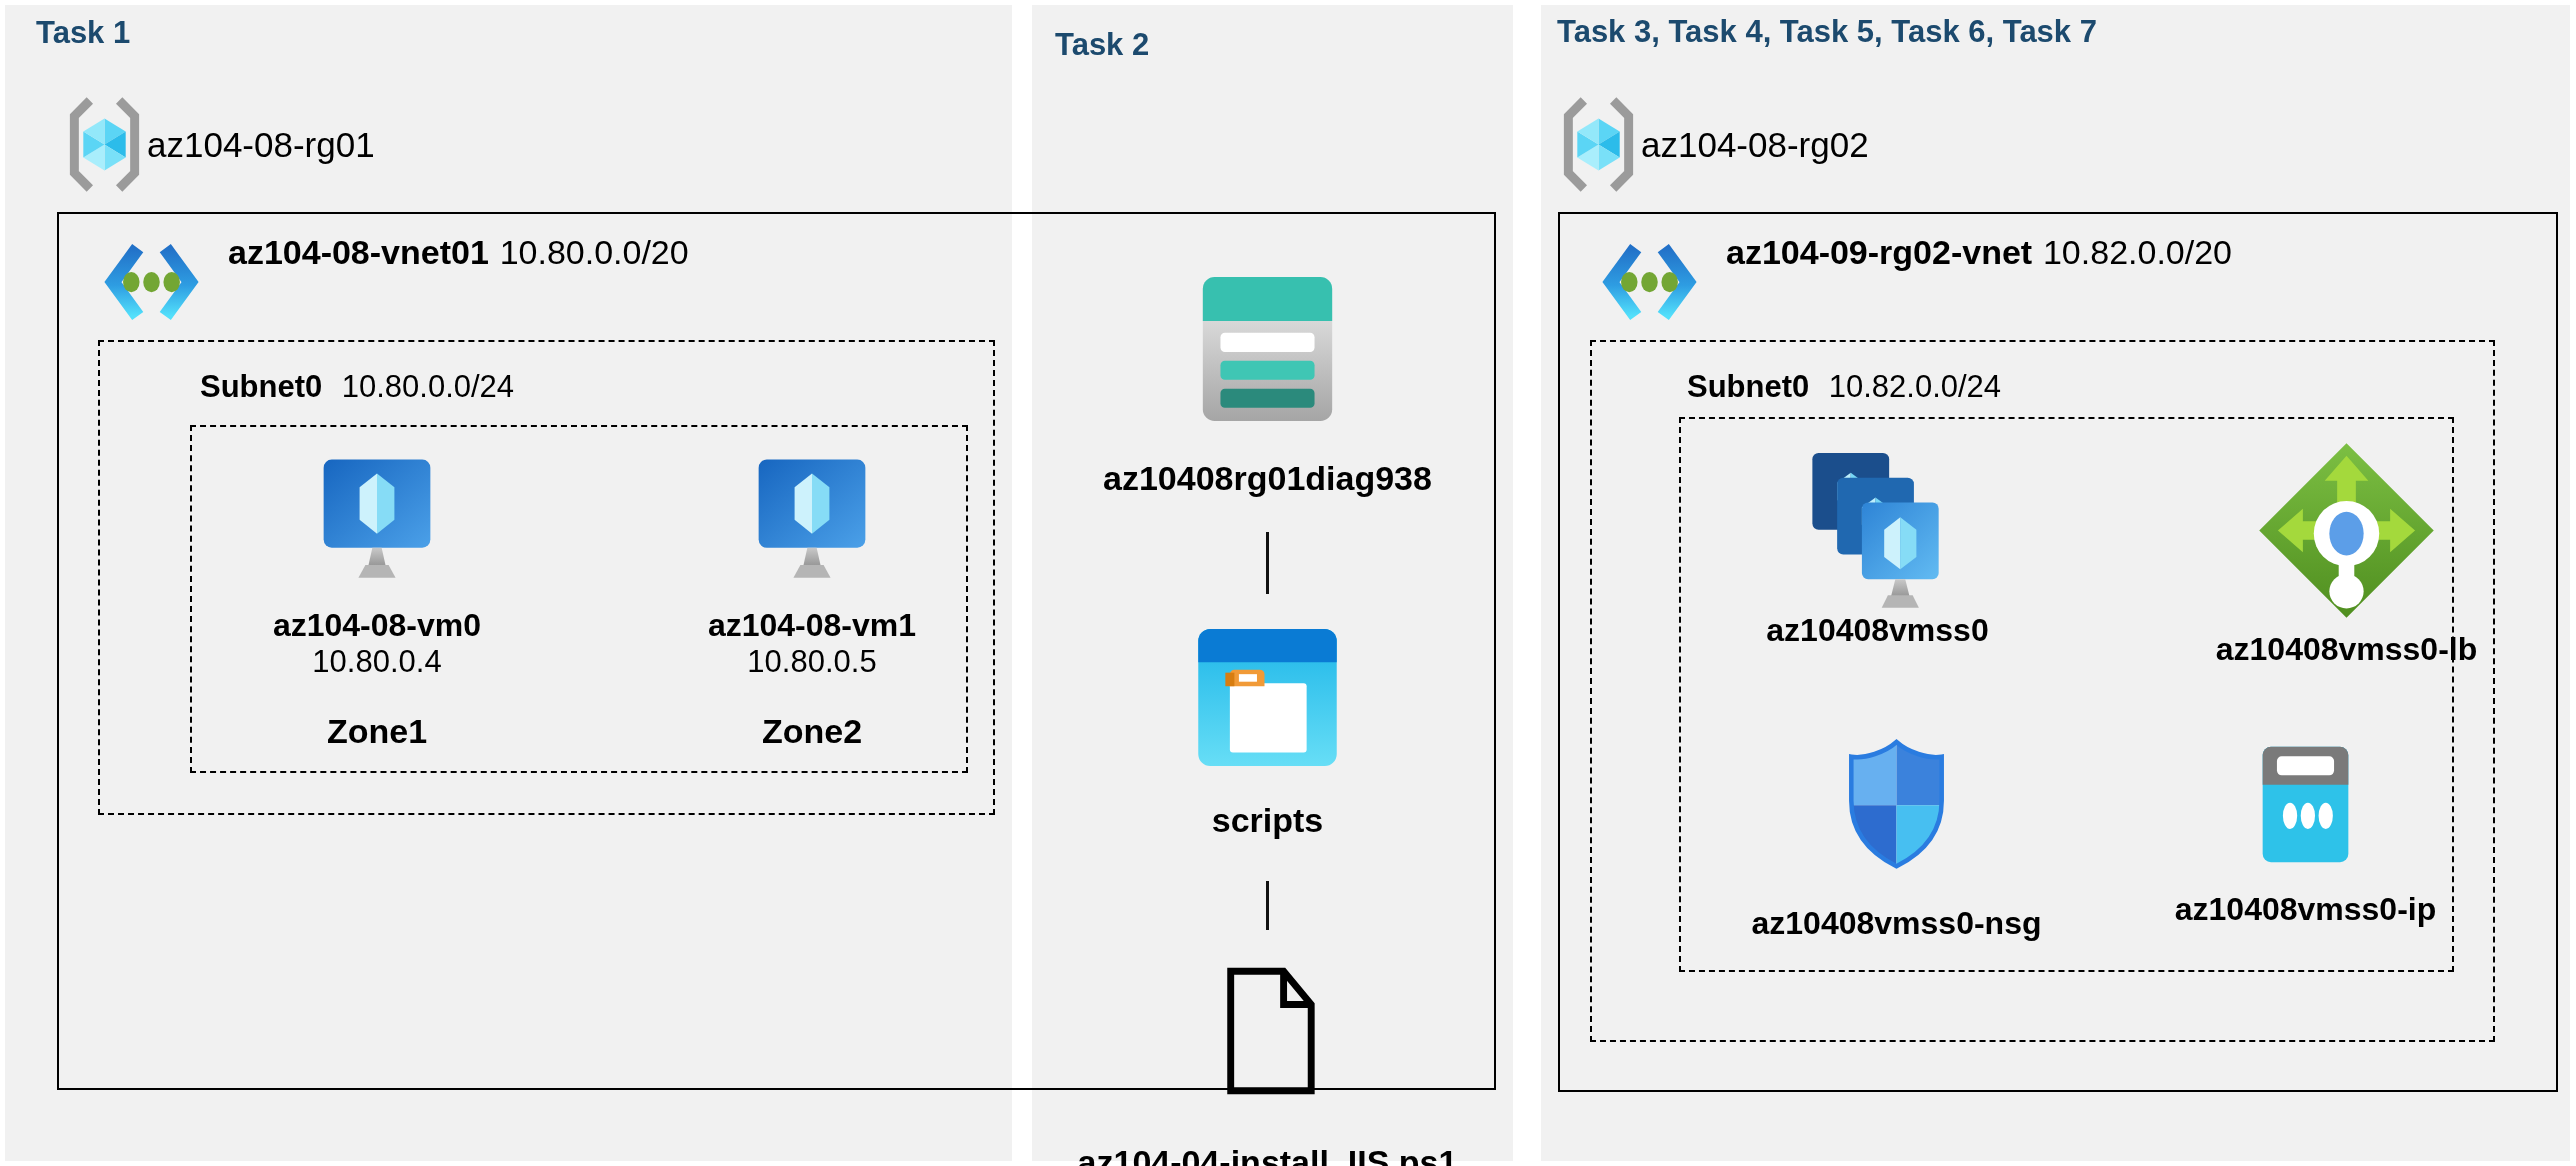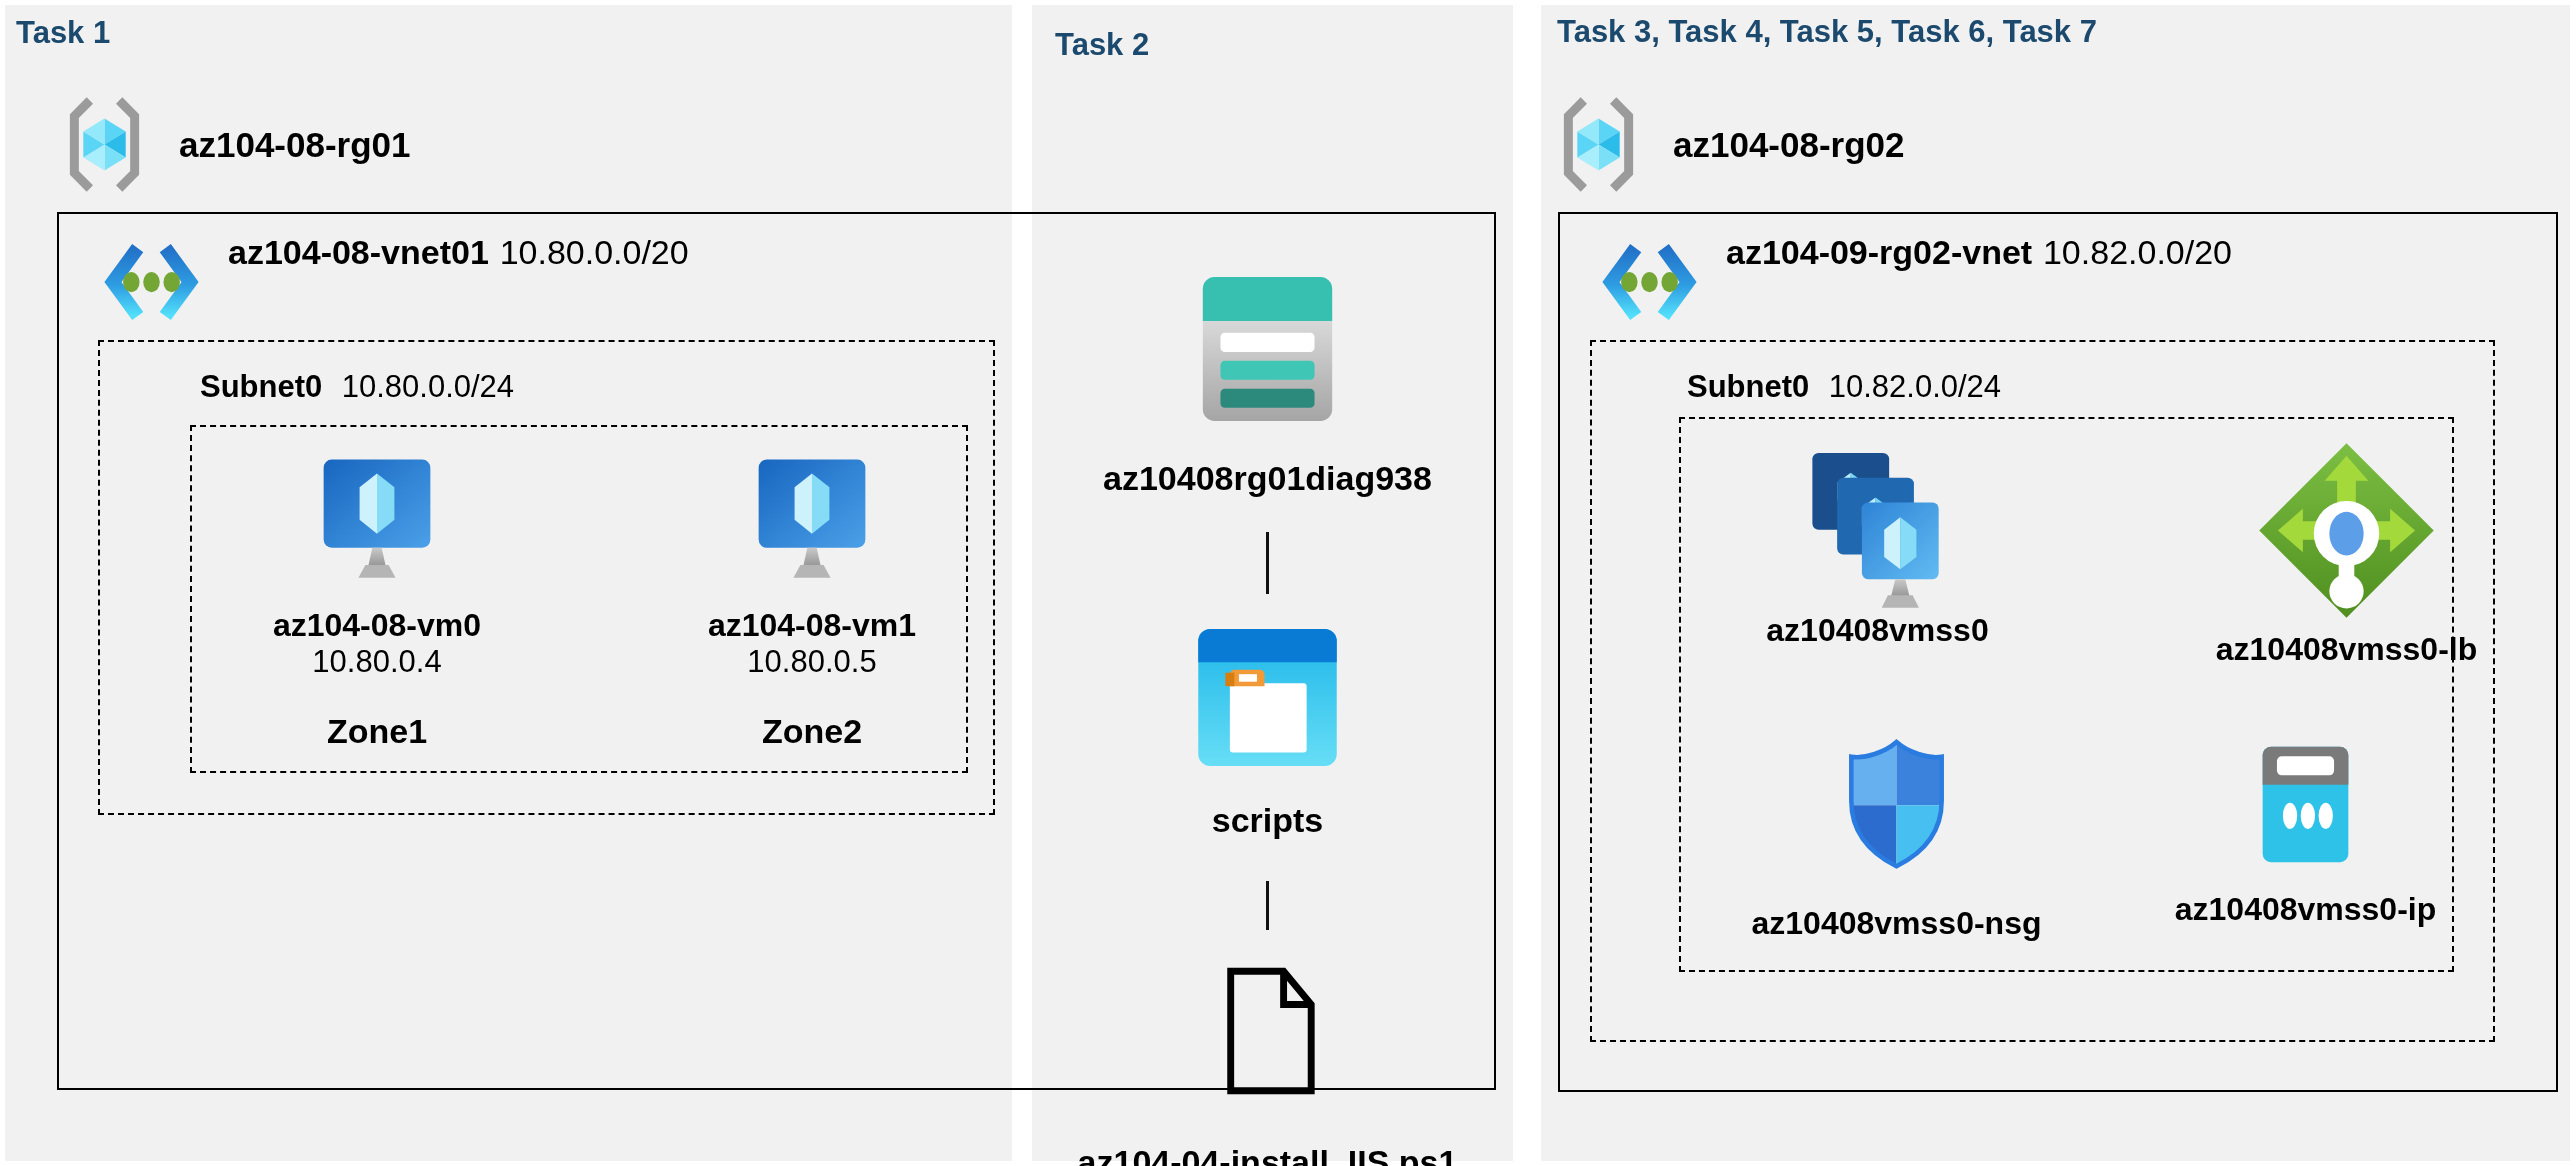--- a/index.html
+++ b/index.html
@@ -5,21 +5,21 @@
   html,body{margin:0;padding:0;background:#fff;}
   .canvas{position:relative;width:2576px;height:1166px;background:#ffffff;
           font-family:"Liberation Sans",sans-serif;color:#000;overflow:hidden;}
   .panel{position:absolute;top:5.4px;height:1156px;background:#f1f1f1;}
   #panel-task1{left:5.4px;width:1007px;}
   #panel-task2{left:1032px;width:481px;}
   #panel-task3{left:1541px;width:1029px;}
   .task-title{position:absolute;font-size:31px;font-weight:bold;color:#1c4a6e;white-space:nowrap;}
   .rg-row{position:absolute;display:flex;align-items:center;}
   .rg-row svg{width:85px;height:101px;}
-  .rg-label{font-size:35px;font-weight:bold;margin-left:32px;white-space:nowrap;}
+  .rg-label{font-size:35px;font-weight:normal;white-space:nowrap;}
   .vnet-box{position:absolute;border:2.7px solid #000;background:transparent;}
   #vnet-box-1{left:57px;top:212px;width:1435px;height:874px;}
   #vnet-box-2{left:1558px;top:212px;width:996px;height:876px;}
   .vnet-row{position:absolute;display:flex;align-items:flex-start;}
   .vnet-row svg{width:101px;height:100px;}
   .vnet-label{font-size:34px;font-weight:bold;margin-left:26px;white-space:nowrap;}
   .cidr{font-weight:400;margin-left:10.8px;}
   .subnet-box{position:absolute;border:2.7px dashed #000;}
   #subnet-box-1{left:98px;top:340px;width:893px;height:471px;}
   #subnet-box-2{left:1590px;top:340px;width:901px;height:698px;}
@@ -77,21 +77,21 @@
           <stop offset="0.55" stop-color="#2e9de2"></stop>
         <stop offset="1" stop-color="#53e0fb"></stop>
       </linearGradient>
     </defs>
   </svg>
 
   <div class="panel" id="panel-task1"></div>
   <div class="panel" id="panel-task2"></div>
   <div class="panel" id="panel-task3"></div>
 
-  <div class="task-title" style="left:16px;top:15px">Task 1</div>
+  <div class="task-title" style="left:36px;top:15px">Task 1</div>
   <div class="task-title" style="left:1055px;top:27px">Task 2</div>
   <div class="task-title" style="left:1557px;top:13.5px">Task 3, Task 4, Task 5, Task 6, Task 7</div>
 
   <div class="rg-row" style="left:62px;top:94px">
     <svg viewBox="0 0 104 124">
       <path d="M34 8 L15 27 L15 97 L34 116" fill="none" stroke="#9b9b9b" stroke-width="11"></path>
       <path d="M70 8 L89 27 L89 97 L70 116" fill="none" stroke="#9b9b9b" stroke-width="11"></path>
       <polygon points="52,30 78,46 52,62" fill="#5bd5f5"></polygon>
       <polygon points="78,46 78,78 52,62" fill="#2cbcea"></polygon>
       <polygon points="78,78 52,94 52,62" fill="#79e0f8"></polygon>

